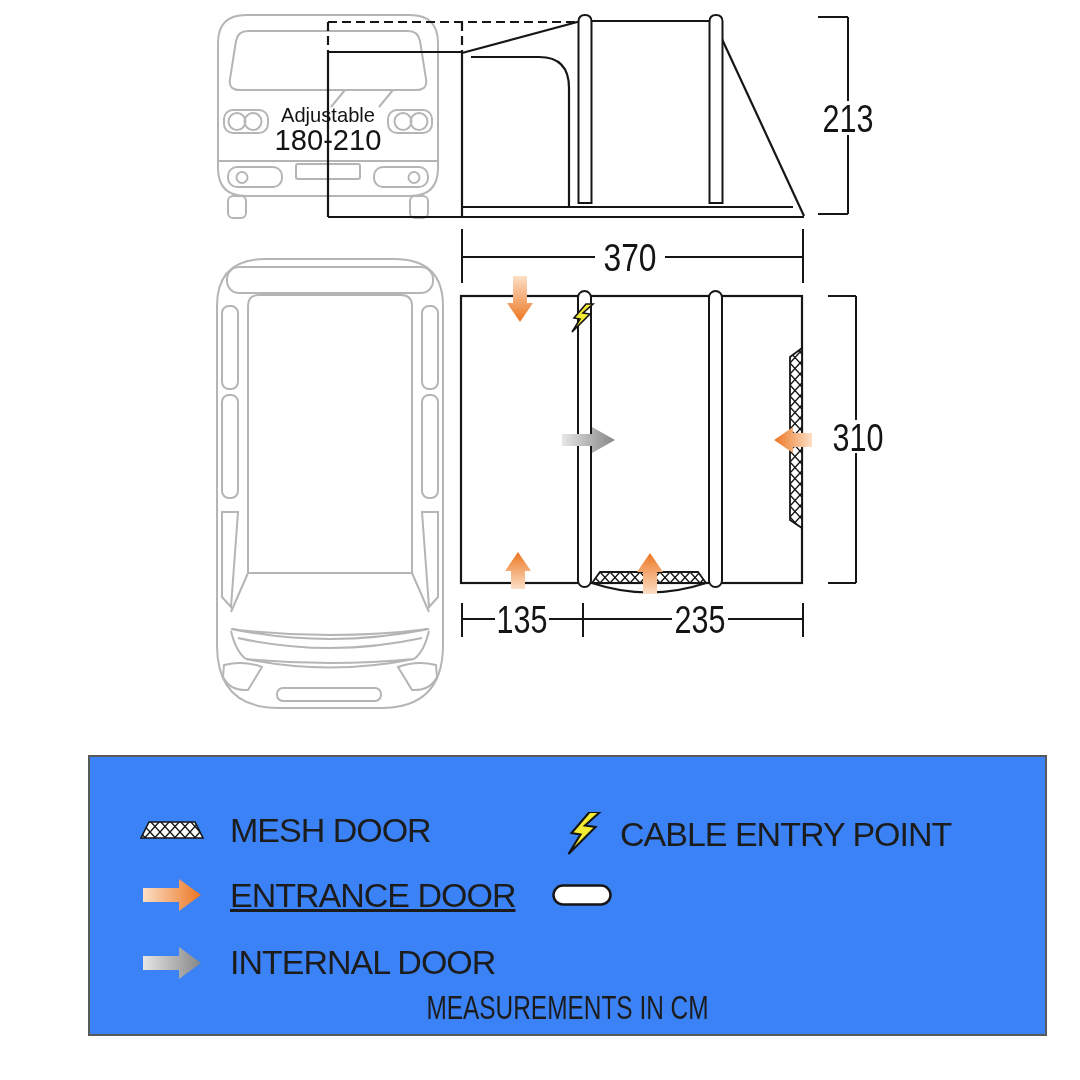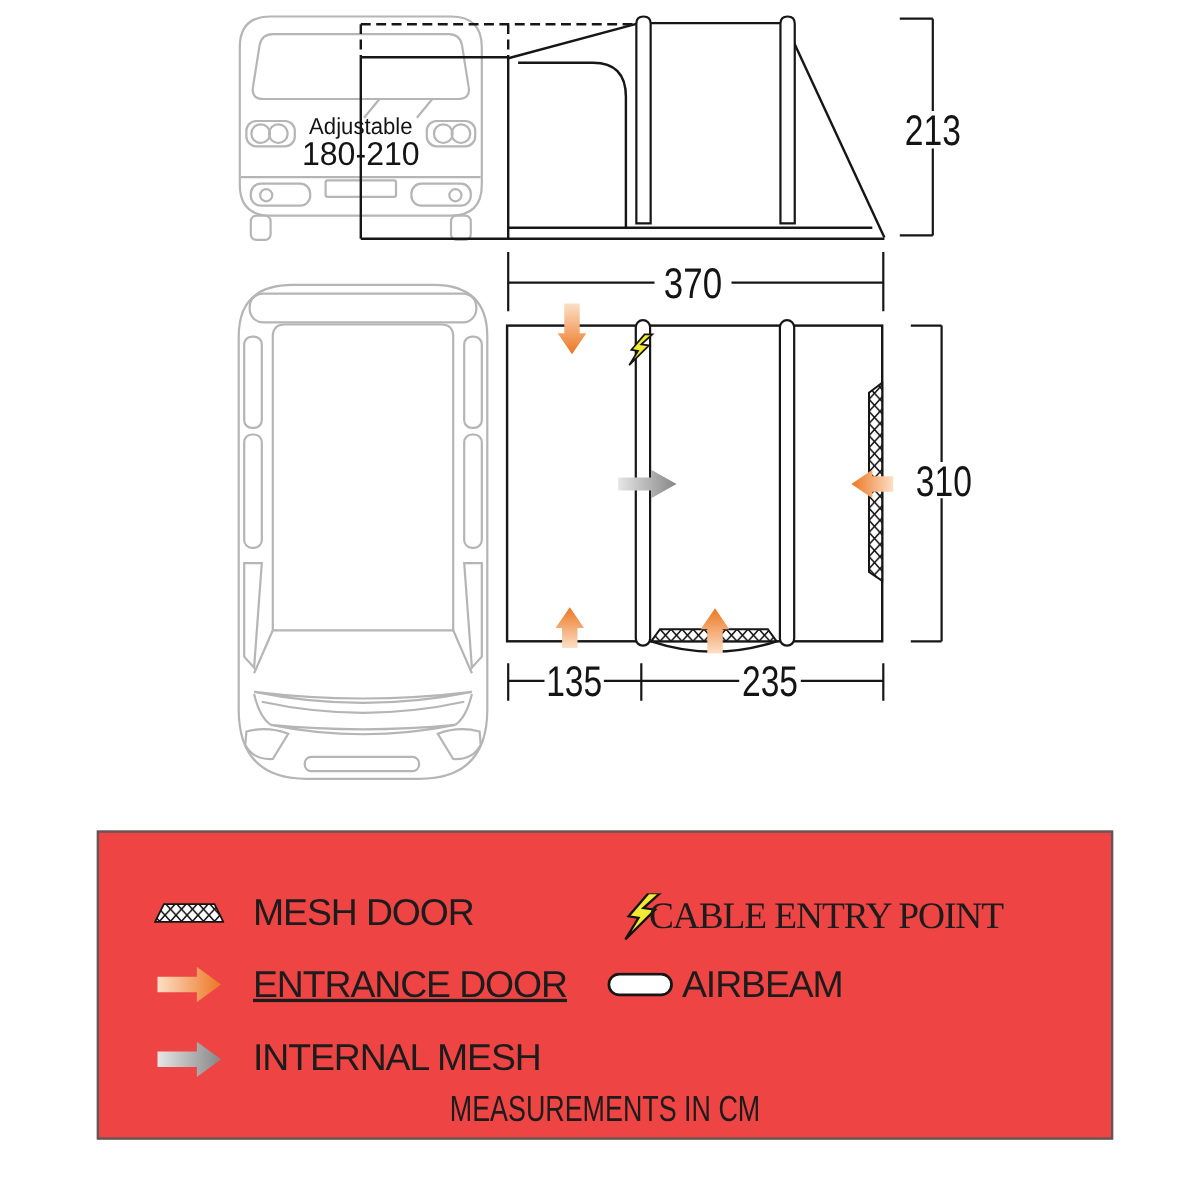--- a/index.html
+++ b/index.html
@@ -3,21 +3,21 @@
 <meta charset="utf-8">
 <style>
   html,body{margin:0;padding:0;background:#ffffff;}
   #stage{position:relative;width:1080px;height:1080px;background:#ffffff;overflow:hidden;
          font-family:"Liberation Sans",sans-serif;}
   #diagram-svg{position:absolute;left:0;top:0;}
   .dim-text{font-family:"Liberation Sans",sans-serif;font-size:39px;fill:#141414;}
   .adj-label{font-family:"Liberation Sans",sans-serif;font-size:21px;fill:#141414;}
   .adj-range{font-family:"Liberation Sans",sans-serif;font-size:30px;fill:#141414;}
   #legend-box{position:absolute;left:88px;top:755px;width:920px;height:277px;
-              border:2px solid #58595b;background:#ef4444;}
+              border:2px solid #58595b;background:#3b82f6;padding-left:35px;}
   .leg-icon{position:absolute;}
   .leg-label{position:absolute;font-size:34px;line-height:40px;letter-spacing:-1px;
              color:#1c1c1c;white-space:nowrap;}
   #legend-footnote{position:absolute;left:0;top:231px;width:100%;text-align:center;
                    font-size:33px;line-height:40px;color:#1c1c1c;
                    transform:scaleX(0.74);transform-origin:50% 50%;white-space:nowrap;}
 </style>
 </head>
 <body>
 
@@ -142,33 +142,32 @@
 
 <div id="legend-box">
   <svg class="leg-icon" style="left:50px;top:64px;" width="64" height="18">
     <polygon points="1,17 63,17 55,1 9,1" fill="url(#mesh)" stroke="#141414" stroke-width="1.6"></polygon>
   </svg>
   <div class="leg-label" style="left:140px;top:53px;">MESH DOOR</div>
 
   <svg class="leg-icon" style="left:477px;top:55px;" width="36" height="45">
     <use href="#bolt" transform="scale(1.5)" fill="#f3ea33" stroke="#141414" stroke-width="1.4"></use>
   </svg>
-  <div class="leg-label" style="left:500px;top:57px;font-family:Liberation Serif, serif;">CABLE ENTRY POINT</div>
+  <div class="leg-label" style="left:530px;top:57px;">CABLE ENTRY POINT</div>
 
   <svg class="leg-icon" style="left:53px;top:122px;" width="58" height="32">
     <polygon points="0,9 36,9 36,0 58,16 36,32 36,23 0,23" fill="url(#gor)"></polygon>
   </svg>
   <div class="leg-label" style="left:140px;top:118px;text-decoration:underline;">ENTRANCE DOOR</div>
 
   <svg class="leg-icon" style="left:462px;top:127px;" width="62" height="23">
     <rect x="1.5" y="1.5" width="57" height="19" rx="9.5" fill="#ffffff" stroke="#161616" stroke-width="2.5"></rect>
   </svg>
-  <div class="leg-label" style="left:530px;top:118px;">AIRBEAM</div>
 
   <svg class="leg-icon" style="left:53px;top:190px;" width="58" height="32">
     <polygon points="0,9 36,9 36,0 58,16 36,32 36,23 0,23" fill="url(#ggr)"></polygon>
   </svg>
-  <div class="leg-label" style="left:140px;top:185px;">INTERNAL MESH</div>
+  <div class="leg-label" style="left:140px;top:185px;">INTERNAL DOOR</div>
 
   <div id="legend-footnote">MEASUREMENTS IN CM</div>
 </div>
 
 </div>
 
 </body></html>

